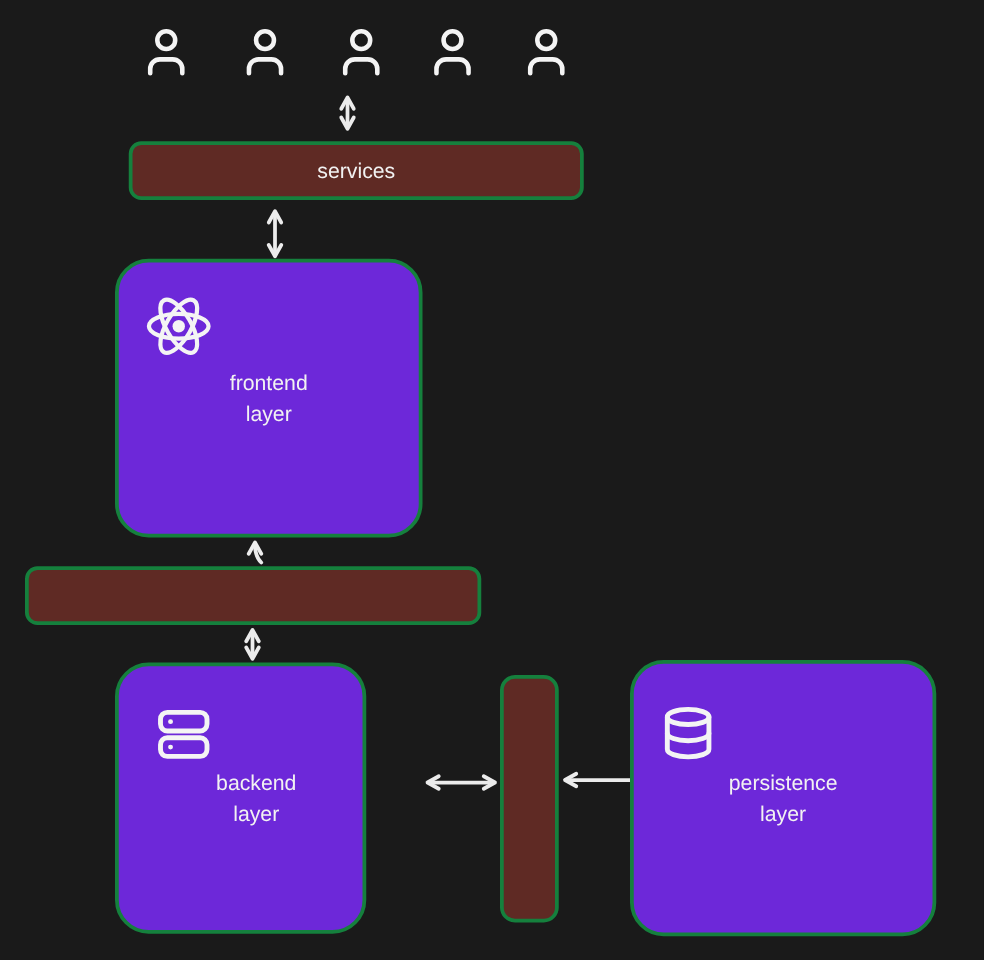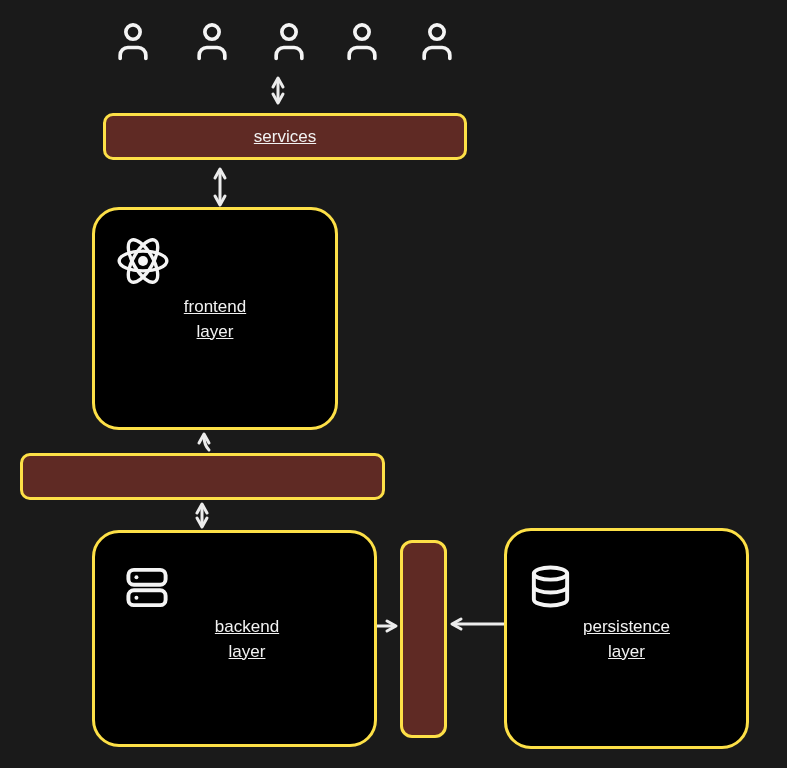--- a/index.html
+++ b/index.html
@@ -28,47 +28,46 @@
   }
   .user-1 { left: 111px; }
   .user-2 { left: 190px; }
   .user-3 { left: 267px; }
   .user-4 { left: 340px; }
   .user-5 { left: 415px; }
 
   .node {
     position: absolute;
     box-sizing: border-box;
-    border: 3px solid #fde047;
+    border: 3px solid #15803d;
     color: #f2f2f2;
     font-size: 17px;
     line-height: 25px;
-    text-decoration: underline;
   }
   .bar {
     background: #5f2a24;
     border-radius: 10px;
     display: flex;
     align-items: center;
     justify-content: center;
   }
   .bar-services { left: 103px; top: 113px; width: 364px; height: 47px; }
   .bar-middle   { left: 20px;  top: 453px; width: 365px; height: 47px; }
   .bar-vertical { left: 400px; top: 540px; width: 47px;  height: 198px; border-radius: 12px; }
 
   .box {
-    background: #000000;
+    background: #6d28d9;
     border-radius: 27px;
     display: flex;
     align-items: center;
     justify-content: center;
     text-align: center;
   }
   .box-frontend    { left: 92px;  top: 207px; width: 246px; height: 223px; }
-  .box-backend     { left: 92px;  top: 530px; width: 285px; height: 217px; padding-left: 25px; }
+  .box-backend     { left: 92px;  top: 530px; width: 201px; height: 217px; padding-left: 25px; }
   .box-persistence { left: 504px; top: 528px; width: 245px; height: 221px; }
 
   .node-icon {
     position: absolute;
     pointer-events: none;
   }
   .icon-react    { left: 20px; top: 24px; }
   .icon-server   { left: 28px; top: 31px; }
   .icon-database { left: 20px; top: 30px; }
 

